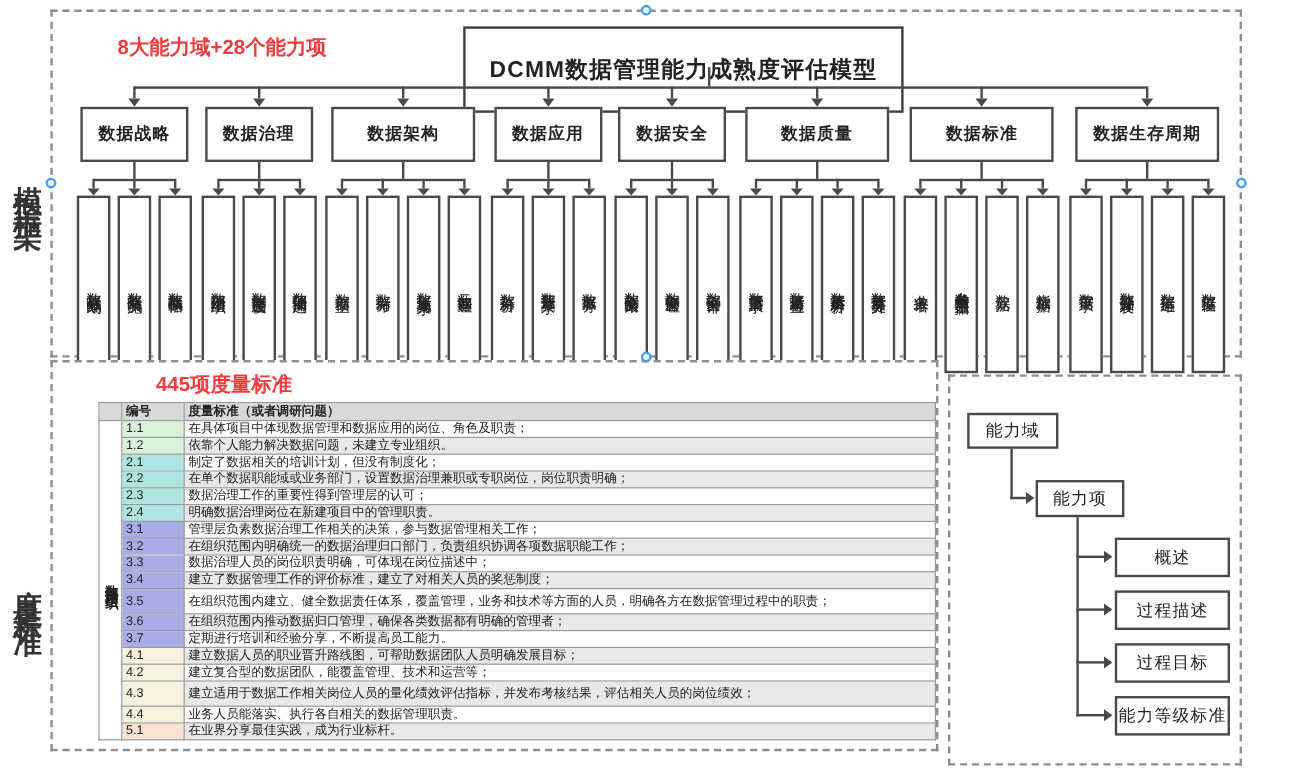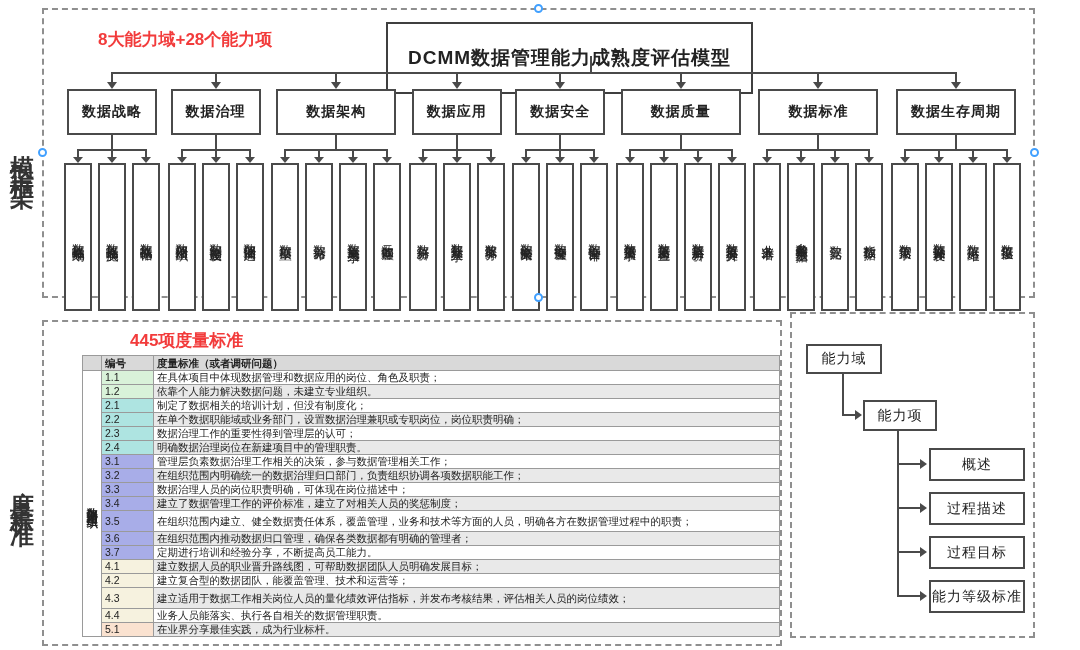--- a/index.html
+++ b/index.html
@@ -6,21 +6,21 @@
   html,body { width:1080px; height:650px; background:#ffffff; font-family:"Liberation Sans", sans-serif; color:#222; }
   .page { position:relative; width:1080px; height:650px; overflow:hidden; }
 
   
   .side-label { position:absolute; left:4px; width:34px; writing-mode:vertical-rl; text-orientation:upright;
     font-size:24px; font-weight:bold; color:#333; letter-spacing:10px; text-align:center; }
 
   
   .dashed-box { position:absolute; border:2px dashed #8f8f8f; background:#fff; }
   .top-box    { left:42px; top:8px;  width:993px; height:290px; }
-  .bl-box     { left:42px; top:320px; width:740px; height:326px; }
+  .bl-box     { left:42px; top:300px; width:740px; height:326px; }
   .br-box     { left:790px; top:312px; width:245px; height:326px; }
 
   .handle { position:absolute; width:9px; height:9px; border-radius:50%; background:#fff; border:2px solid #41a0ff; z-index:5; }
   .h-top    { top:-6px; left:calc(50% - 5px); }
   .h-bottom { bottom:-6px; left:calc(50% - 5px); }
   .h-left   { left:-6px; top:calc(50% - 5px); }
   .h-right  { right:-6px; top:calc(50% - 5px); }
 
   .red-badge { position:absolute; color:#f23b3b; font-weight:bold; font-size:17px; }
 

